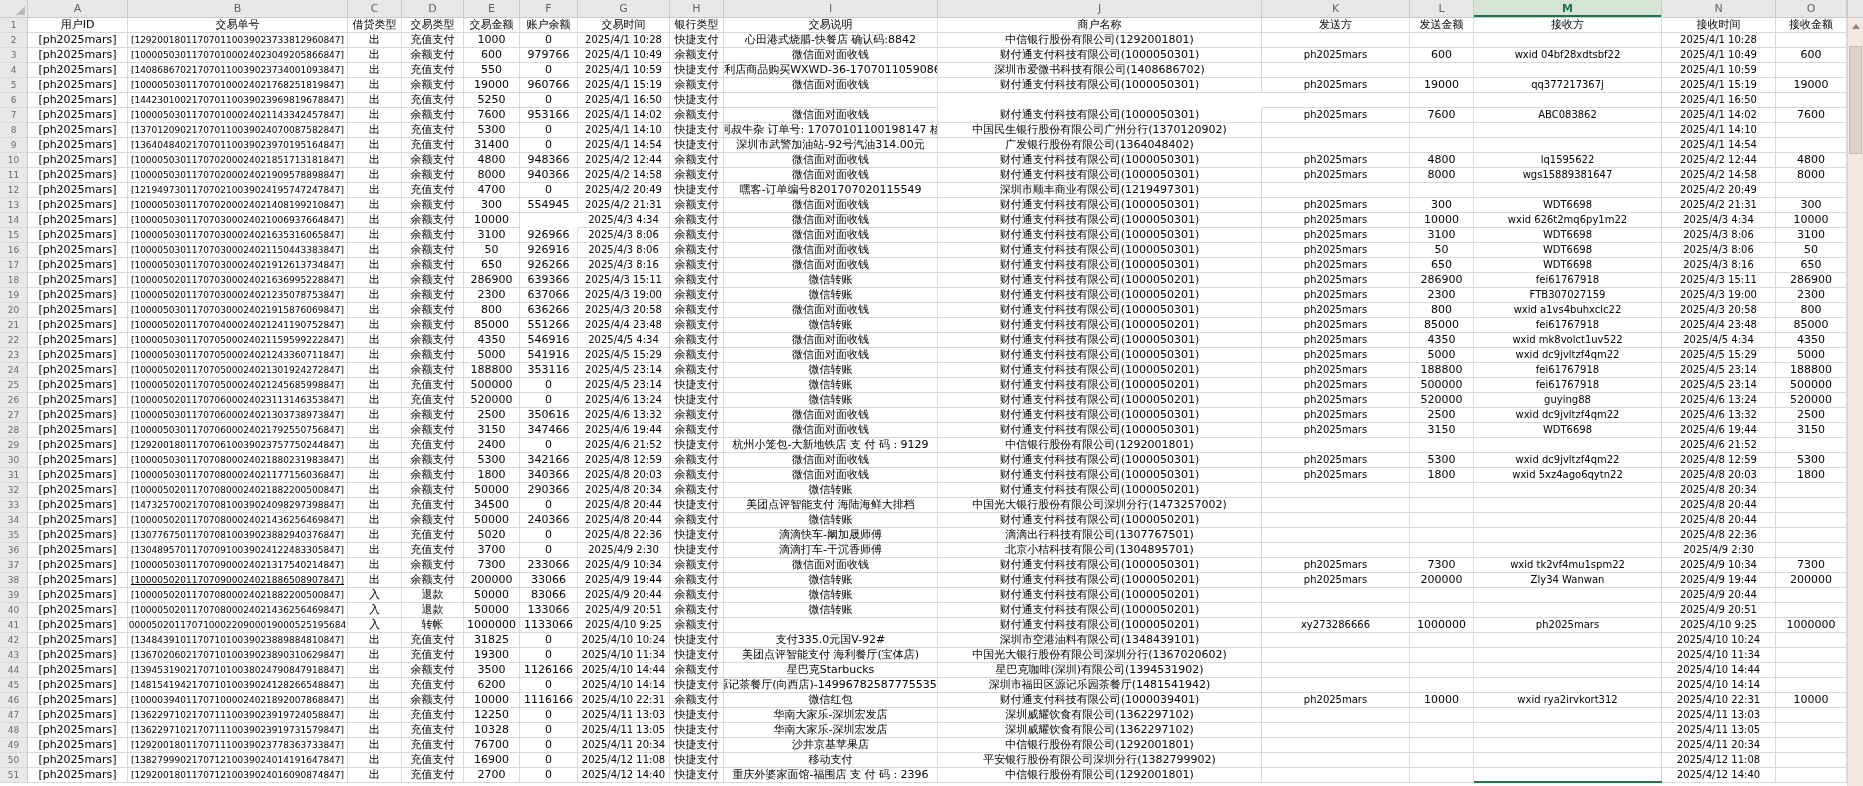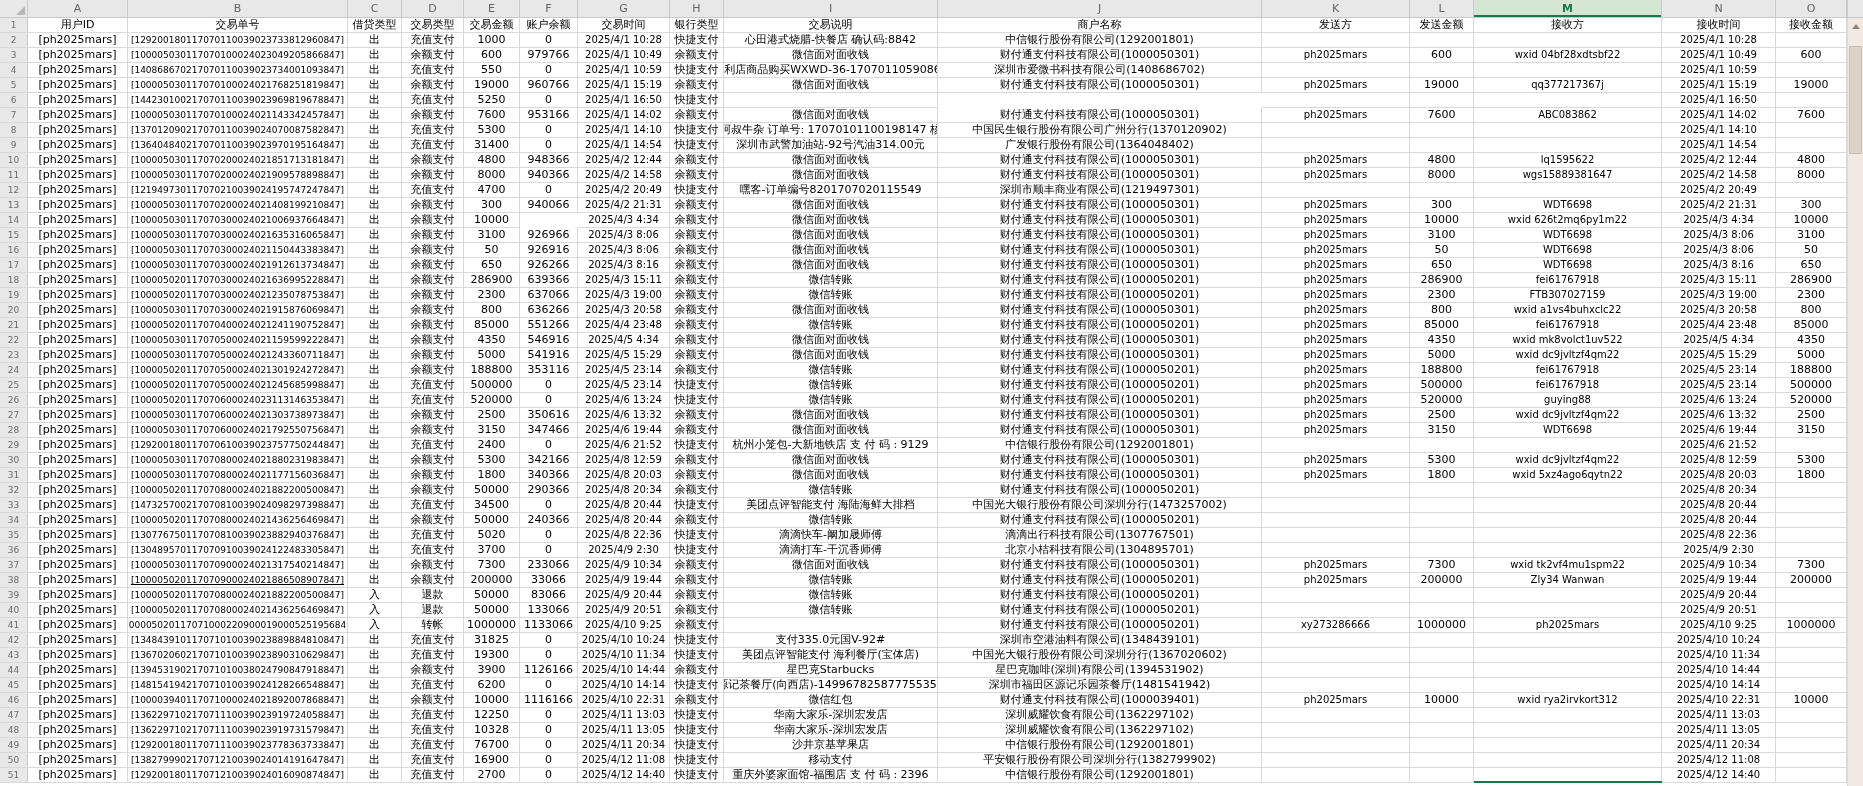--- a/index.html
+++ b/index.html
@@ -307,21 +307,21 @@
       <div class="cell c-N" style="width: 114px;">2025/4/2 20:49</div>
       <div class="cell c-O" style="width: 71px;"></div>
     </div>
     <div class="row">
       <div class="row-num" style="width: 28px;">13</div>
       <div class="cell c-A" style="width: 100px;">[ph2025mars]</div>
       <div class="cell c-B" style="width: 220px;">[100005030117070200024021408199210847]</div>
       <div class="cell c-C" style="width: 54px;">出</div>
       <div class="cell c-D" style="width: 62px;">余额支付</div>
       <div class="cell c-E" style="width: 56px;">300</div>
-      <div class="cell c-F" style="width: 58px;">940066</div>
+      <div class="cell c-F" style="width: 58px;">554945</div>
       <div class="cell c-G" style="width: 92px;">2025/4/2 21:31</div>
       <div class="cell c-H" style="width: 54px;">余额支付</div>
       <div class="cell c-I" style="width: 214px;">微信面对面收钱</div>
       <div class="cell c-J" style="width: 324px;">财付通支付科技有限公司(1000050301)</div>
       <div class="cell c-K" style="width: 148px;">ph2025mars</div>
       <div class="cell c-L" style="width: 64px;">300</div>
       <div class="cell c-M" style="width: 188px;">WDT6698</div>
       <div class="cell c-N" style="width: 114px;">2025/4/2 21:31</div>
       <div class="cell c-O" style="width: 71px;">300</div>
     </div>
@@ -864,21 +864,21 @@
       <div class="cell c-M" style="width: 188px;"></div>
       <div class="cell c-N" style="width: 114px;">2025/4/10 11:34</div>
       <div class="cell c-O" style="width: 71px;"></div>
     </div>
     <div class="row">
       <div class="row-num" style="width: 28px;">44</div>
       <div class="cell c-A" style="width: 100px;">[ph2025mars]</div>
       <div class="cell c-B" style="width: 220px;">[139453190217071010038024790847918847]</div>
       <div class="cell c-C" style="width: 54px;">出</div>
       <div class="cell c-D" style="width: 62px;">余额支付</div>
-      <div class="cell c-E" style="width: 56px;">3900</div>
+      <div class="cell c-E" style="width: 56px;">3500</div>
       <div class="cell c-F" style="width: 58px;">1126166</div>
       <div class="cell c-G" style="width: 92px;">2025/4/10 14:44</div>
       <div class="cell c-H" style="width: 54px;">余额支付</div>
       <div class="cell c-I" style="width: 214px;">星巴克Starbucks</div>
       <div class="cell c-J" style="width: 324px;">星巴克咖啡(深圳)有限公司(1394531902)</div>
       <div class="cell c-K" style="width: 148px;"></div>
       <div class="cell c-L" style="width: 64px;"></div>
       <div class="cell c-M" style="width: 188px;"></div>
       <div class="cell c-N" style="width: 114px;">2025/4/10 14:44</div>
       <div class="cell c-O" style="width: 71px;"></div>

